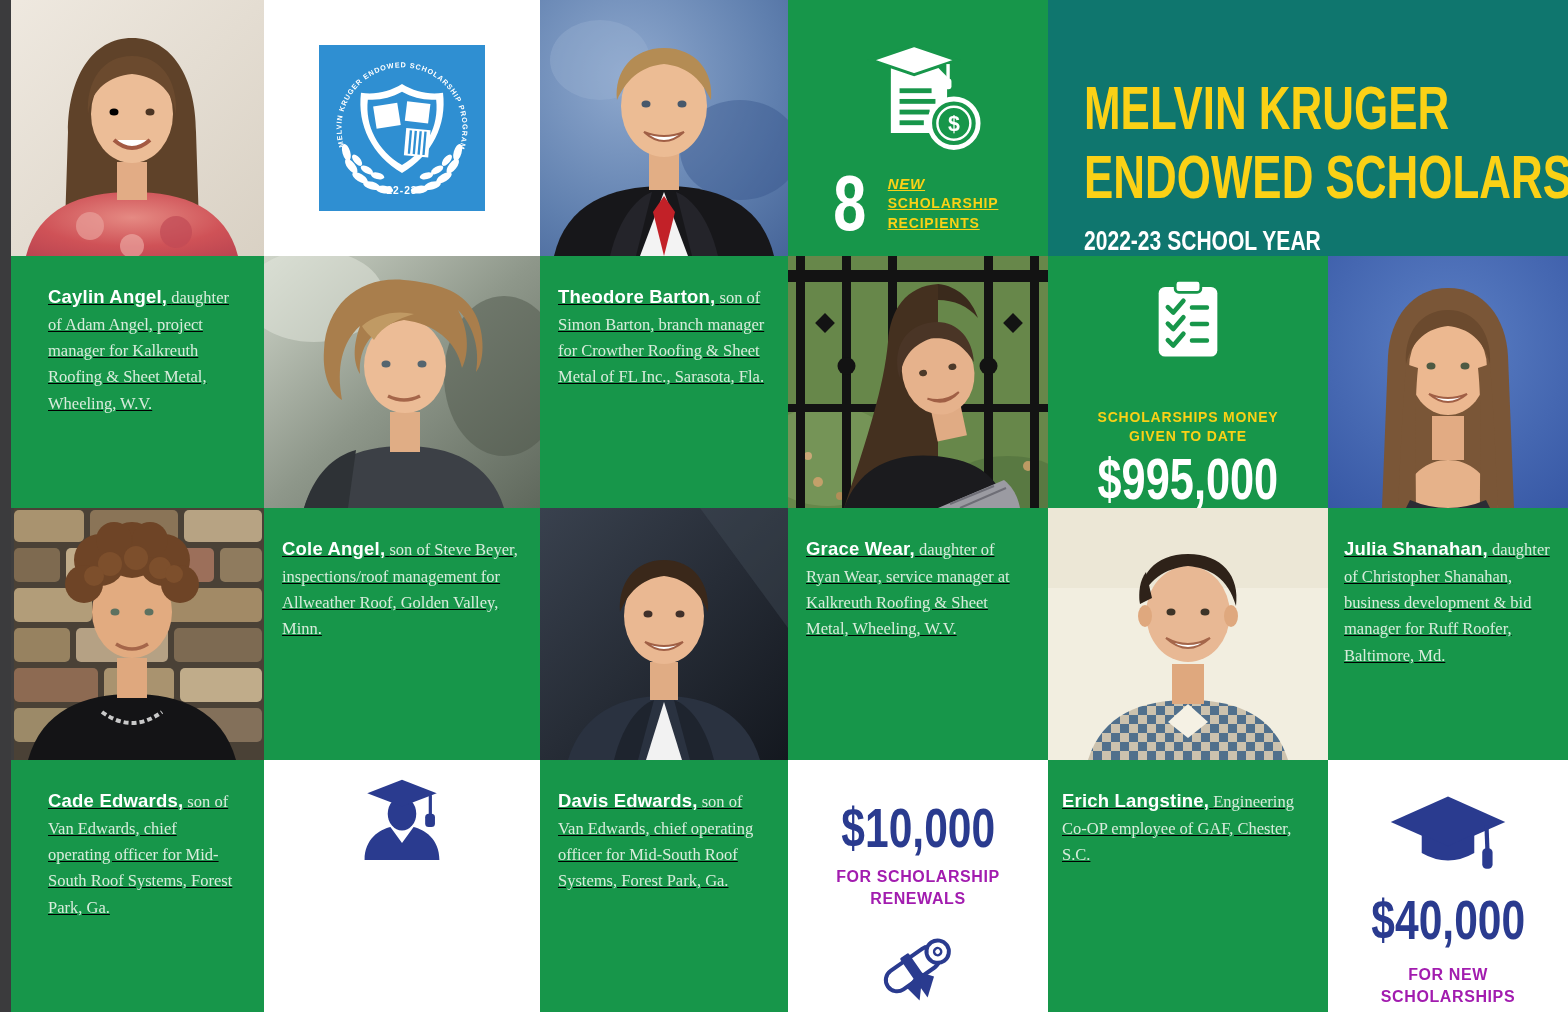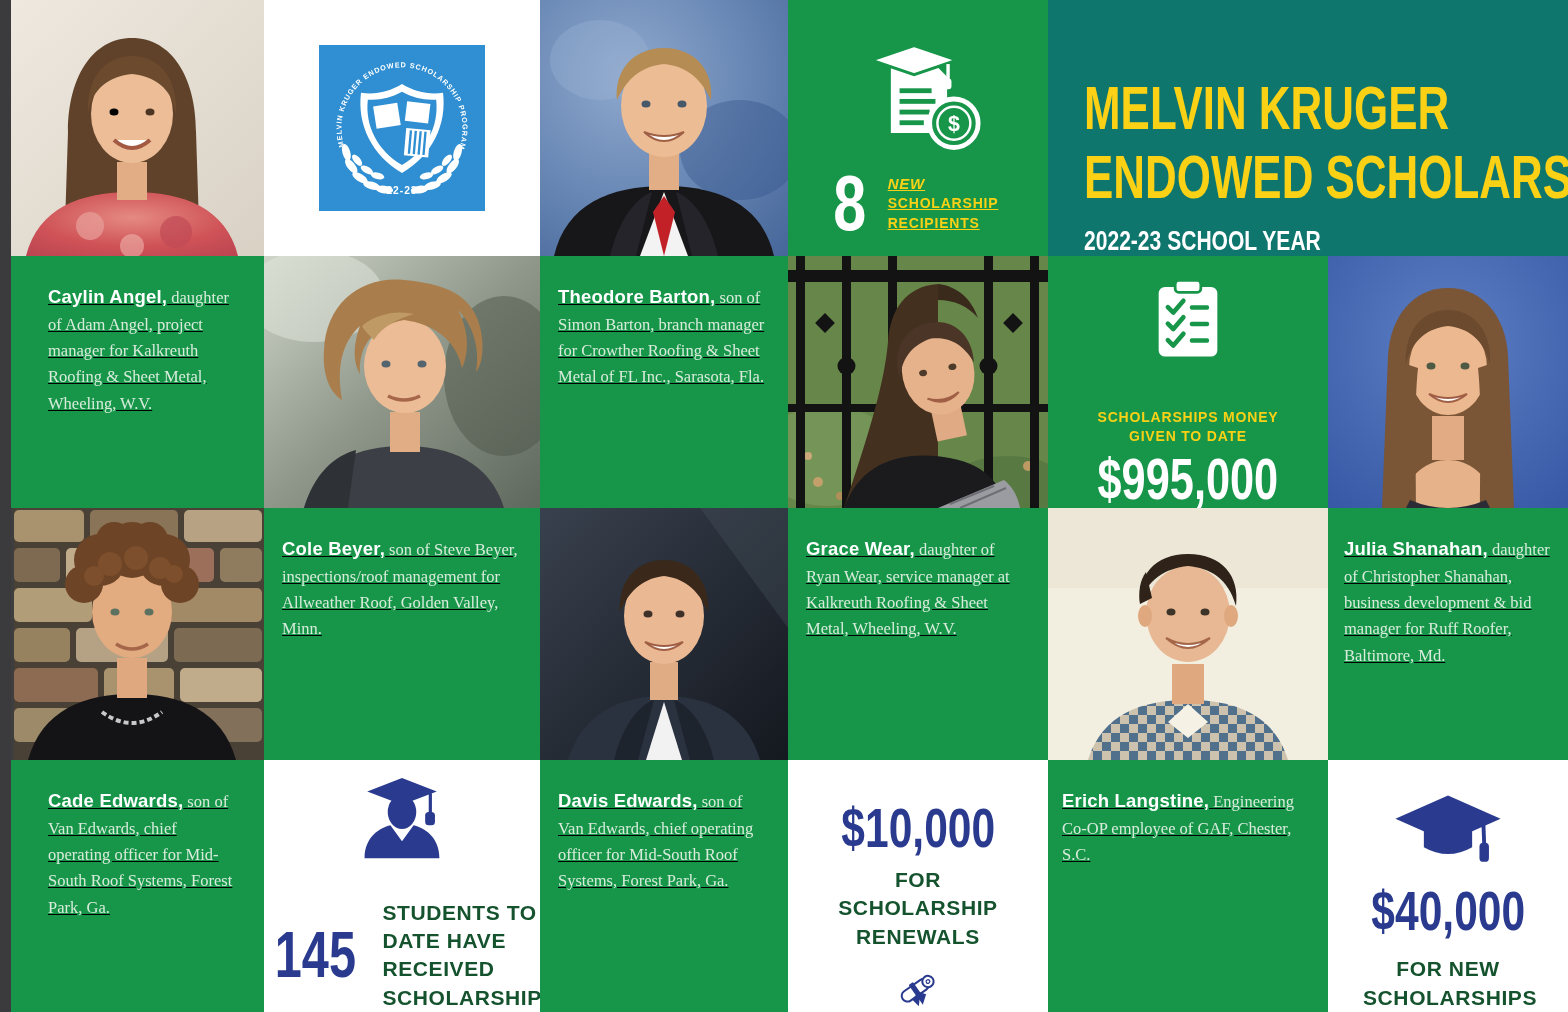--- a/index.html
+++ b/index.html
@@ -27,21 +27,21 @@
   .header{background:#0f766e;color:#fff;padding:74px 0 0 36px;box-sizing:border-box;grid-column:5/7;}
   .title-line{display:block;transform:scaleX(.72);transform-origin:left center;
     font-weight:bold;font-size:61px;line-height:1.13;color:#fbd116;letter-spacing:0;white-space:nowrap;}
   .subtitle{display:block;transform:scaleX(.78);transform-origin:left center;
     font-weight:bold;font-size:27px;color:#ffffff;margin-top:14px;white-space:nowrap;}
 
   
   .statcell{display:flex;flex-direction:column;align-items:center;box-sizing:border-box;}
   .cond{display:inline-block;transform:scaleX(.76);transform-origin:center;white-space:nowrap;}
   .yellow-label{color:#fbd116;font-weight:bold;font-size:14px;letter-spacing:.8px;line-height:1.4;}
-  .lb-label{color:#14532d;font-weight:bold;font-size:21px;letter-spacing:.6px;line-height:1.35;}
+  .lb-label{color:#a21caf;font-weight:bold;font-size:16px;letter-spacing:.6px;line-height:1.35;}
   .db{color:#2a3b8f;}
 
   .stat8{justify-content:flex-start;padding-top:42px;}
   .stat8 .row8{display:flex;align-items:center;gap:16px;margin-top:14px;}
   .num8{font-size:78px;font-weight:bold;color:#fff;line-height:.9;}
   .new-label{font-style:italic;text-decoration:underline;font-size:15px;}
 
   .moneycell{justify-content:flex-start;padding-top:22px;text-align:center;}
   .moneycell .yellow-label{margin-top:46px;width:220px;}
   .money-val{font-size:57px;font-weight:bold;color:#fff;margin-top:4px;line-height:1;}
@@ -355,21 +355,21 @@
           <circle cx="174" cy="66" r="9"></circle>
       </g>
       <ellipse cx="115" cy="104" rx="4.5" ry="3.5" fill="#5d7160"></ellipse>
       <ellipse cx="149" cy="104" rx="4.5" ry="3.5" fill="#5d7160"></ellipse>
       <path d="M116,136 Q132,146 148,136" stroke="#a5664a" stroke-width="3.5" fill="none"></path>
       <path d="M102,204 Q132,226 162,204" stroke="#c9c9c9" stroke-width="4" fill="none" stroke-dasharray="5 3"></path>
     </svg>
   </div>
 
   <div class="cell green biocell">
-    <p class="bio"><span class="rname">Cole Beyer,</span> <span>son of Steve Beyer, inspections/roof management for Allweather Roof, Golden Valley, Minn.</span></p>
+    <p class="bio"><span class="rname">Cole Angel,</span> <span>son of Steve Beyer, inspections/roof management for Allweather Roof, Golden Valley, Minn.</span></p>
   </div>
 
   <div class="cell photo">
     <svg viewBox="0 0 248 252">
       <defs>
         <linearGradient id="debg" x1="0" y1="0" x2="1" y2="1">
           <stop offset="0" stop-color="#39414e"></stop>
             <stop offset="1" stop-color="#14181f"></stop>
         </linearGradient>
       </defs>
@@ -430,24 +430,20 @@
   <div class="cell white statcell studentscell">
     <svg width="98" height="86" viewBox="0 0 110 92">
       <g fill="#2a3b8f">
         <ellipse cx="55" cy="40" rx="16" ry="19"></ellipse>
         <polygon points="55,2 94,17 55,32 16,17"></polygon>
         <rect x="85" y="18" width="3.6" height="24" rx="1.8"></rect>
         <rect x="81" y="40" width="11" height="15" rx="4"></rect>
         <path d="M13,92 C13,68 30,58 42,55 L55,73 L68,55 C80,58 97,68 97,92 Z"></path>
       </g>
     </svg>
-    <div class="rowst">
-      <div class="num145 db cond">145</div>
-      <div class="lb-label">STUDENTS TO DATE HAVE RECEIVED SCHOLARSHIPS</div>
-    </div>
   </div>
 
   <div class="cell green biocell">
     <p class="bio"><span class="rname">Davis Edwards,</span> <span>son of Van Edwards, chief operating officer for Mid-South Roof Systems, Forest Park, Ga.</span></p>
   </div>
 
   <div class="cell white statcell renewcell">
     <div class="renew-val db cond">$10,000</div>
     <div class="lb-label">FOR SCHOLARSHIP RENEWALS</div>
     <svg width="110" height="104" viewBox="0 0 112 106">

